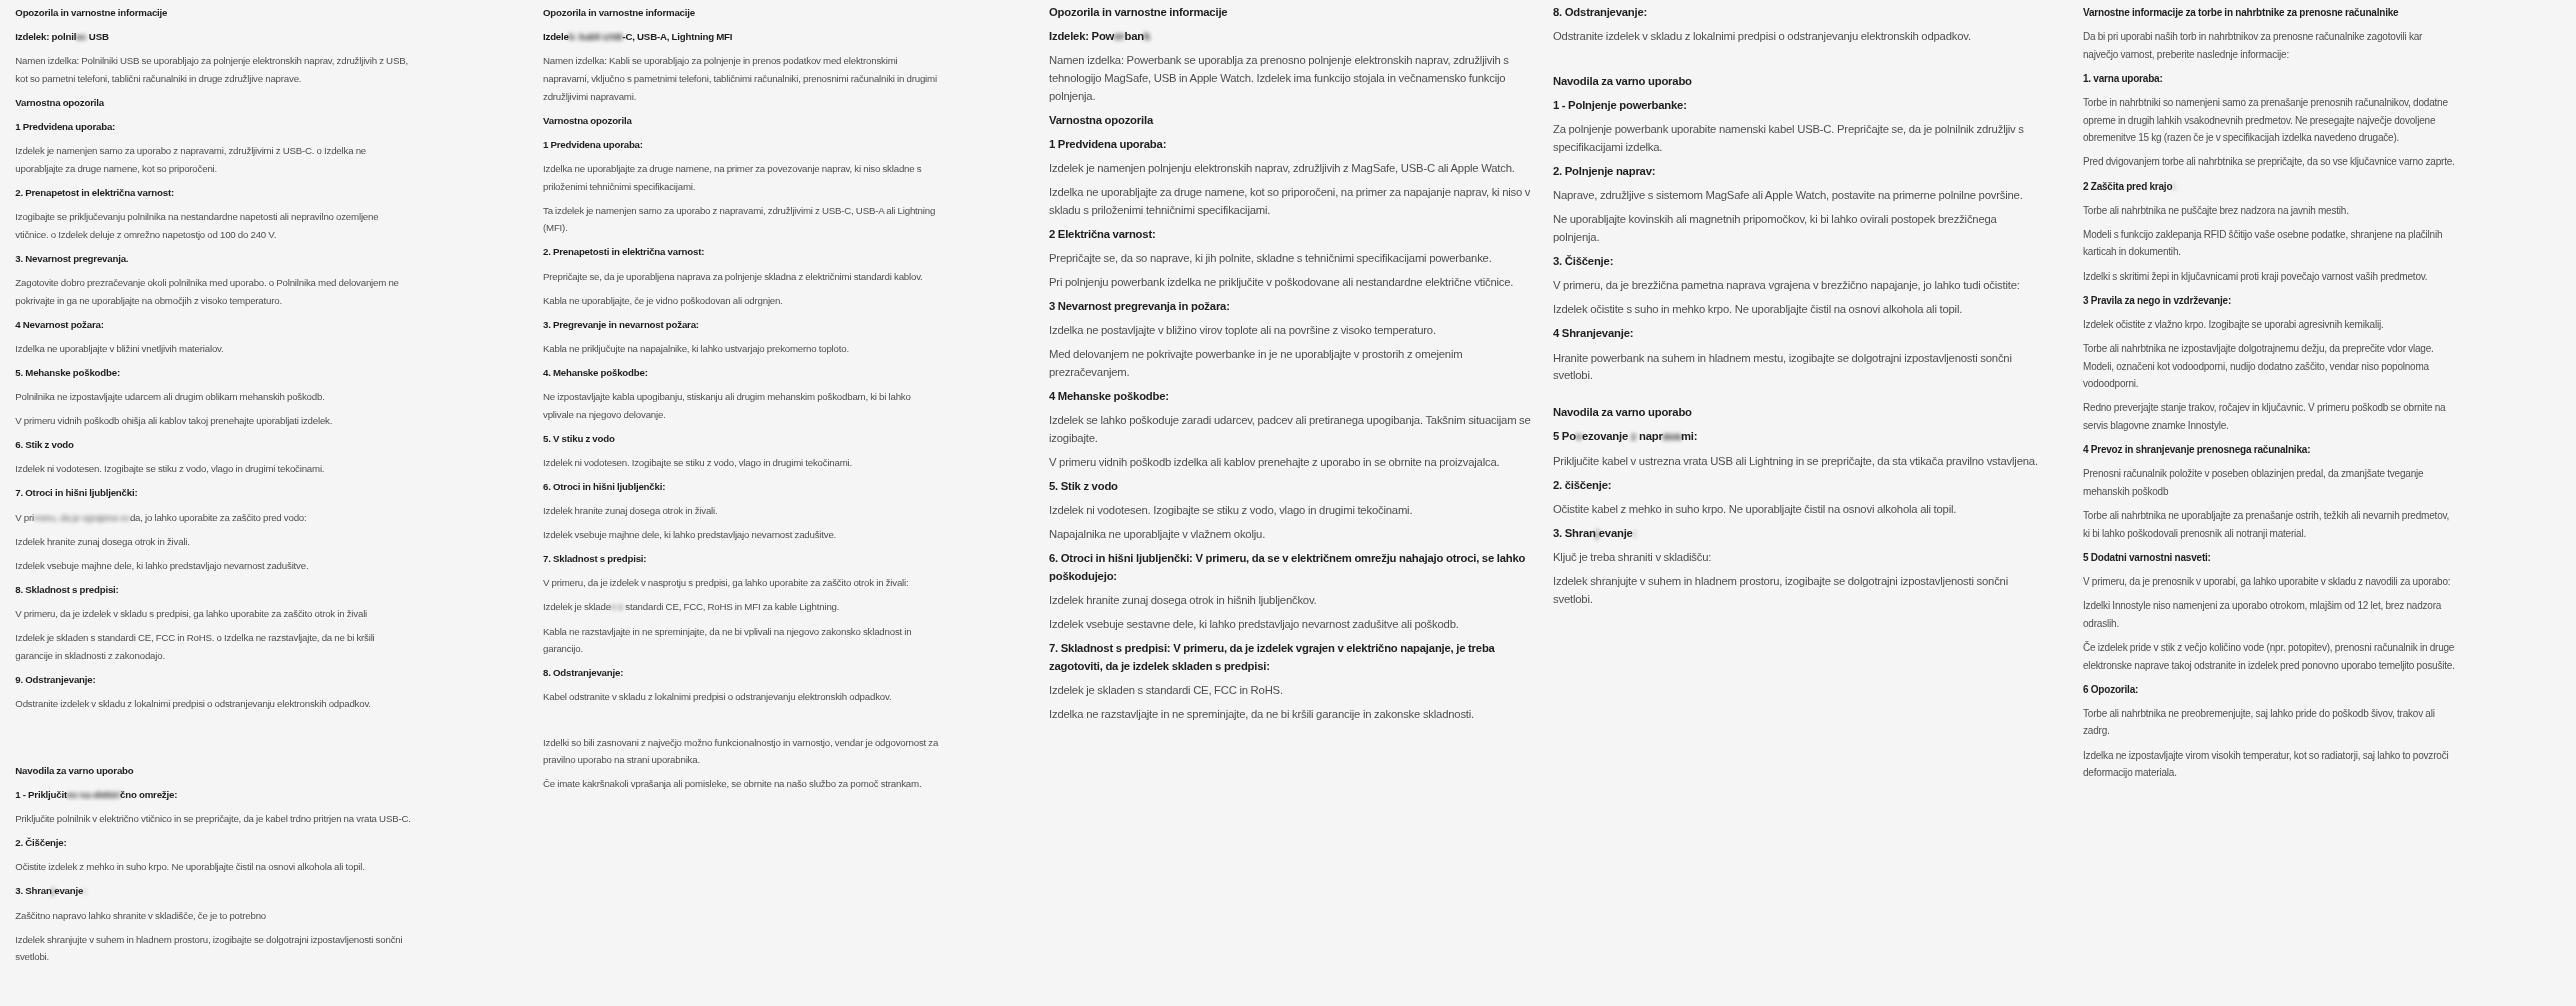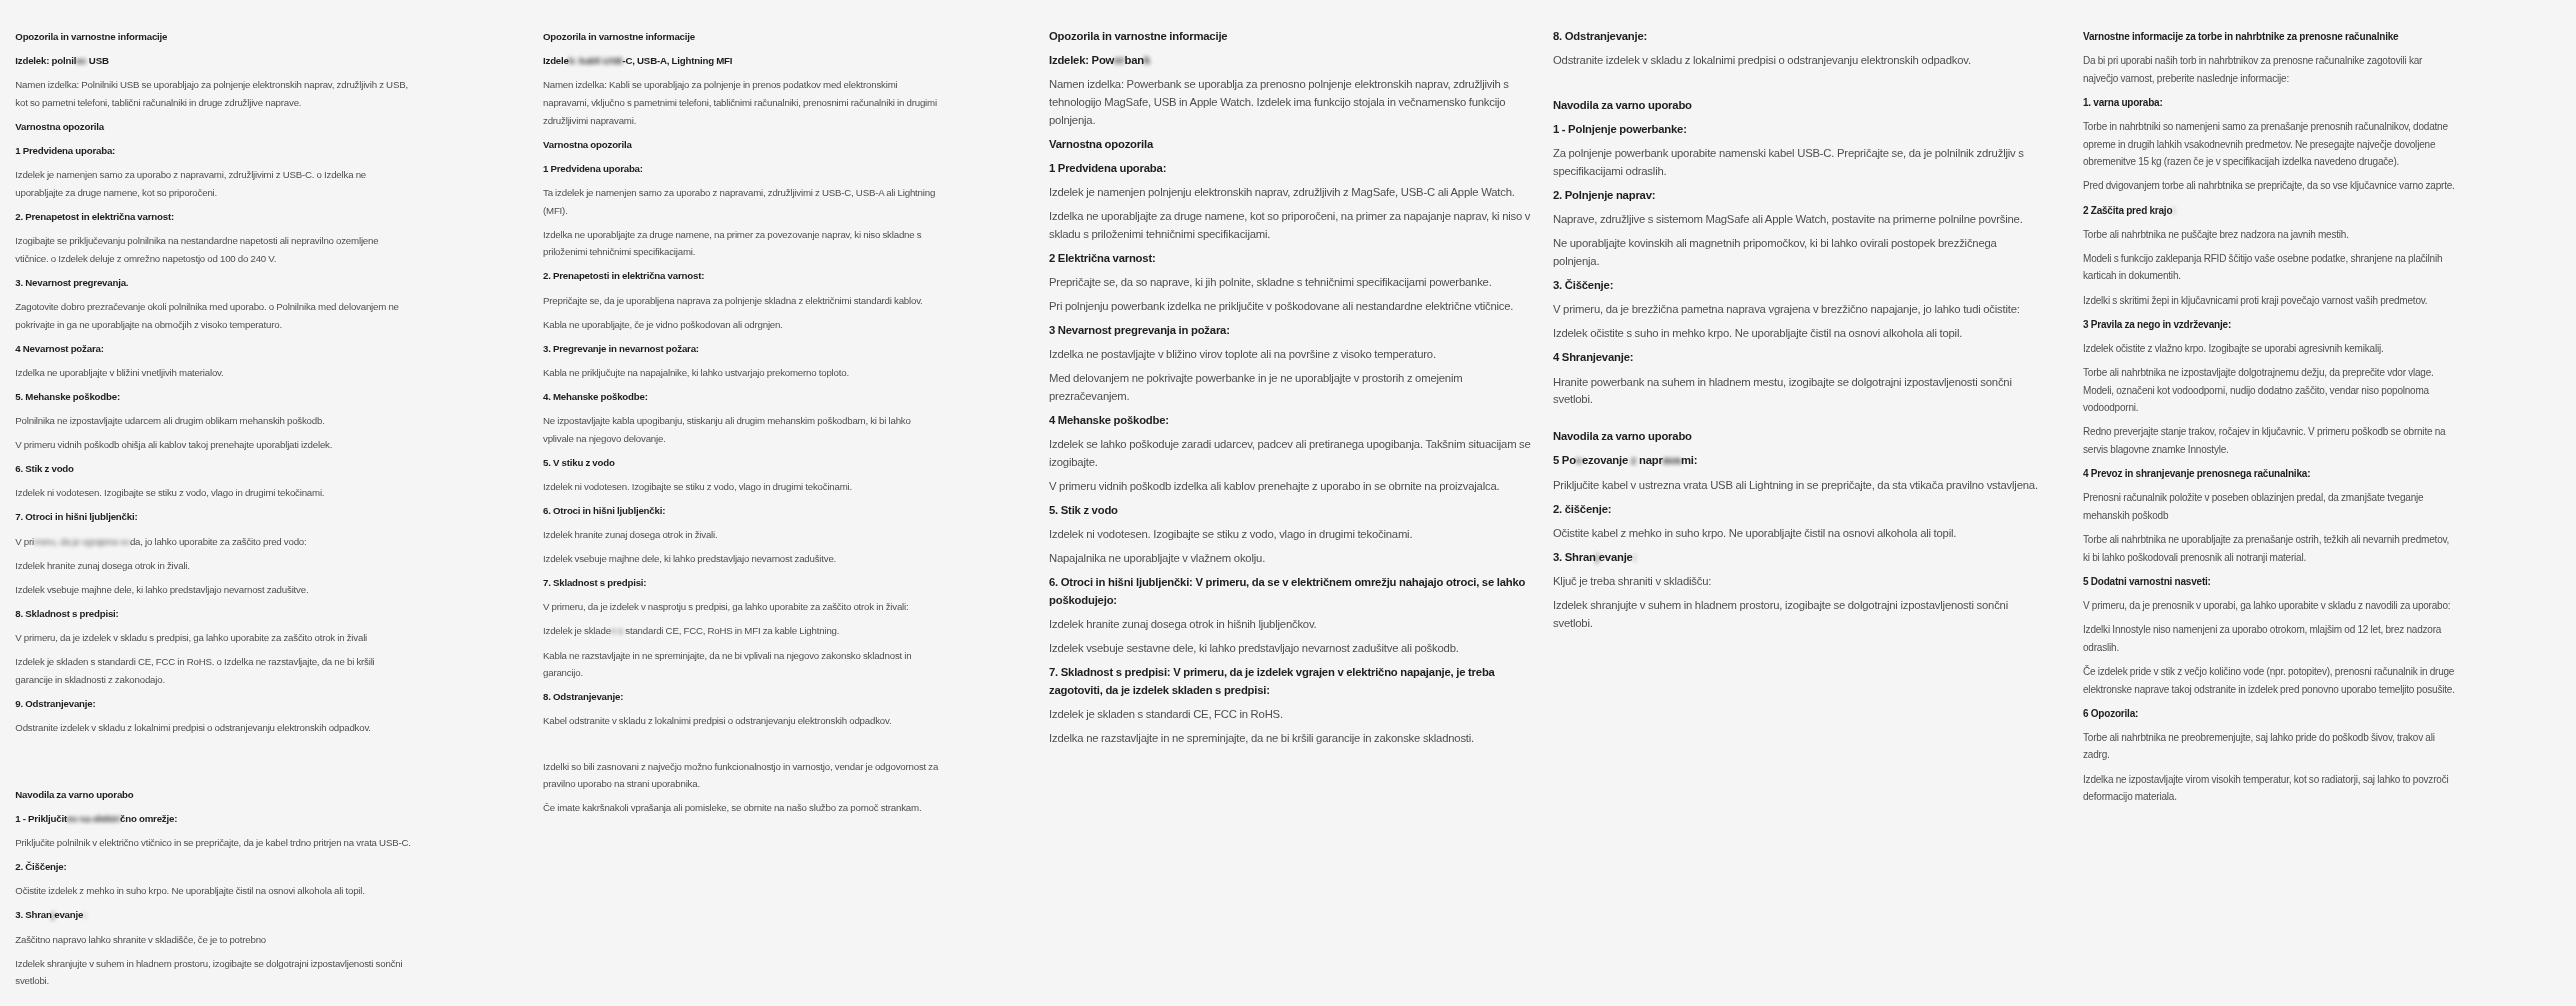--- a/index.html
+++ b/index.html
@@ -4,21 +4,21 @@
 <style>
   html,body{margin:0;padding:0;}
   body{
     width:2576px;height:1006px;
     background:#f5f5f6;
     font-family:"Liberation Sans", sans-serif;
     color:#4f4f50;
     overflow:hidden;
   }
   .page{position:relative;width:2576px;height:1006px;overflow:hidden;}
-  .col{position:absolute;top:28px;}
+  .col{position:absolute;top:4px;}
   .col-1{left:15.3px;width:396px;font-size:9.7px;}
   .col-2{left:543px;width:399px;font-size:9.7px;}
   .col-3{left:1049px;width:483px;font-size:11.3px;}
   .col-4{left:1553px;width:488px;font-size:11.3px;}
   .col-5{left:2083px;width:375px;font-size:10px;}
   .hd,.para{
     line-height:17.7px;
     margin:0 0 6.4px 0;
     letter-spacing:-0.2px;
     word-spacing:-0.2px;
@@ -70,22 +70,22 @@
       <div class="hd"><span>3. Shran</span><span class="smudge">j</span><span>evanje</span><span class="smudge">:</span></div>
       <div class="para">Zaščitno napravo lahko shranite v skladišče, če je to potrebno</div>
       <div class="para">Izdelek shranjujte v suhem in hladnem prostoru, izogibajte se dolgotrajni izpostavljenosti sončni svetlobi.</div>
     </div>
     <div class="col col-2">
       <div class="hd">Opozorila in varnostne informacije</div>
       <div class="hd"><span>Izdele</span><span class="smudge">k: kabli USB</span><span>-C, USB-A, Lightning MFI</span></div>
       <div class="para">Namen izdelka: Kabli se uporabljajo za polnjenje in prenos podatkov med elektronskimi napravami, vključno s pametnimi telefoni, tabličnimi računalniki, prenosnimi računalniki in drugimi združljivimi napravami.</div>
       <div class="hd">Varnostna opozorila</div>
       <div class="hd">1 Predvidena uporaba:</div>
+      <div class="para">Izdelka ne uporabljajte za druge namene, na primer za povezovanje naprav, ki niso skladne s priloženimi tehničnimi specifikacijami.</div>
       <div class="para">Ta izdelek je namenjen samo za uporabo z napravami, združljivimi z USB-C, USB-A ali Lightning (MFI).</div>
-      <div class="para">Izdelka ne uporabljajte za druge namene, na primer za povezovanje naprav, ki niso skladne s priloženimi tehničnimi specifikacijami.</div>
       <div class="hd">2. Prenapetosti in električna varnost:</div>
       <div class="para">Prepričajte se, da je uporabljena naprava za polnjenje skladna z električnimi standardi kablov.</div>
       <div class="para">Kabla ne uporabljajte, če je vidno poškodovan ali odrgnjen.</div>
       <div class="hd">3. Pregrevanje in nevarnost požara:</div>
       <div class="para">Kabla ne priključujte na napajalnike, ki lahko ustvarjajo prekomerno toploto.</div>
       <div class="hd">4. Mehanske poškodbe:</div>
       <div class="para">Ne izpostavljajte kabla upogibanju, stiskanju ali drugim mehanskim poškodbam, ki bi lahko vplivale na njegovo delovanje.</div>
       <div class="hd">5. V stiku z vodo</div>
       <div class="para">Izdelek ni vodotesen. Izogibajte se stiku z vodo, vlago in drugimi tekočinami.</div>
       <div class="hd">6. Otroci in hišni ljubljenčki:</div>
@@ -127,21 +127,21 @@
       <div class="hd">7. Skladnost s predpisi: V primeru, da je izdelek vgrajen v električno napajanje, je treba zagotoviti, da je izdelek skladen s predpisi:</div>
       <div class="para">Izdelek je skladen s standardi CE, FCC in RoHS.</div>
       <div class="para">Izdelka ne razstavljajte in ne spreminjajte, da ne bi kršili garancije in zakonske skladnosti.</div>
     </div>
     <div class="col col-4">
       <div class="hd">8. Odstranjevanje:</div>
       <div class="para">Odstranite izdelek v skladu z lokalnimi predpisi o odstranjevanju elektronskih odpadkov.</div>
       <div class="gap gap-md"></div>
       <div class="hd">Navodila za varno uporabo</div>
       <div class="hd">1 - Polnjenje powerbanke:</div>
-      <div class="para">Za polnjenje powerbank uporabite namenski kabel USB-C. Prepričajte se, da je polnilnik združljiv s specifikacijami odraslih.</div>
+      <div class="para">Za polnjenje powerbank uporabite namenski kabel USB-C. Prepričajte se, da je polnilnik združljiv s specifikacijami izdelka.</div>
       <div class="hd">2. Polnjenje naprav:</div>
       <div class="para">Naprave, združljive s sistemom MagSafe ali Apple Watch, postavite na primerne polnilne površine.</div>
       <div class="para">Ne uporabljajte kovinskih ali magnetnih pripomočkov, ki bi lahko ovirali postopek brezžičnega polnjenja.</div>
       <div class="hd">3. Čiščenje:</div>
       <div class="para">V primeru, da je brezžična pametna naprava vgrajena v brezžično napajanje, jo lahko tudi očistite:</div>
       <div class="para">Izdelek očistite s suho in mehko krpo. Ne uporabljajte čistil na osnovi alkohola ali topil.</div>
       <div class="hd">4 Shranjevanje:</div>
       <div class="para">Hranite powerbank na suhem in hladnem mestu, izogibajte se dolgotrajni izpostavljenosti sončni svetlobi.</div>
       <div class="gap gap-sm"></div>
       <div class="hd">Navodila za varno uporabo</div>

